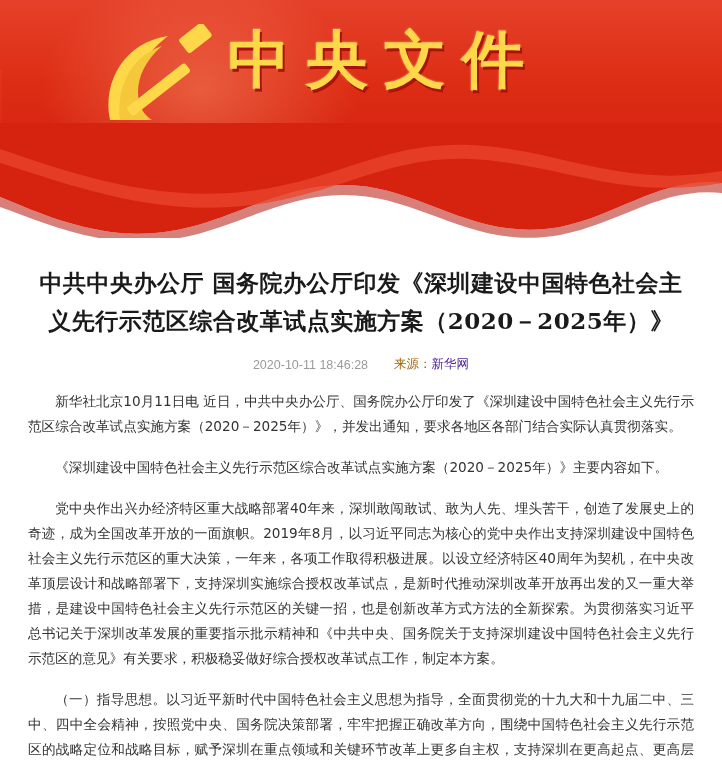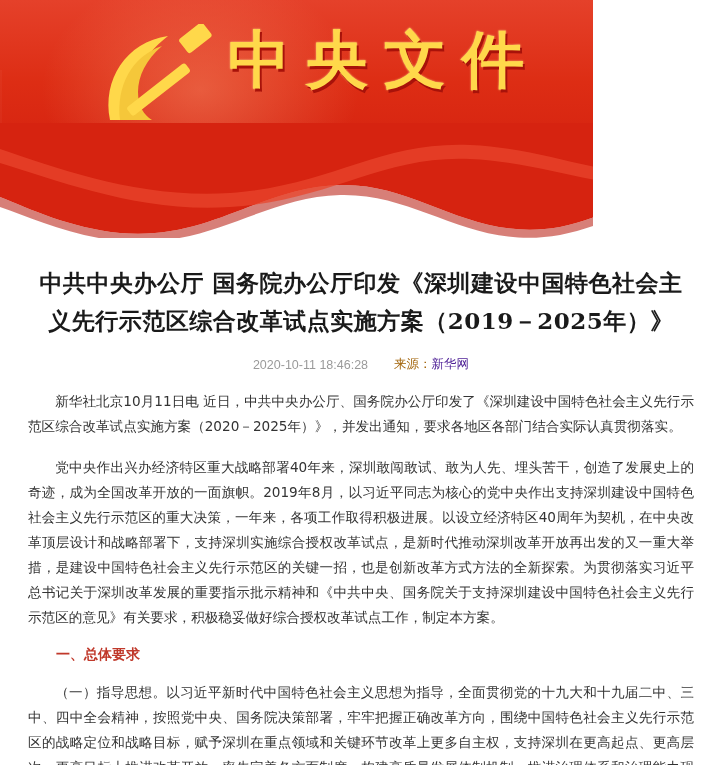--- a/index.html
+++ b/index.html
@@ -10,21 +10,21 @@
     width: 722px;
     height: 765px;
     overflow: hidden;
     background: #ffffff;
     font-family: "Liberation Sans", sans-serif;
   }
 
   
   .banner {
     position: relative;
-    width: 593px;
+    width: 722px;
     height: 238px;
     overflow: hidden;
     background: linear-gradient(180deg, #e33a22 0%, #d62410 42%, #c81b08 62%, #ffffff 62.5%, #ffffff 100%);
   }
   .banner-sky {
     position: absolute;
     left: 0; top: 0;
     width: 722px; height: 150px;
     background: linear-gradient(180deg, #e5412a 0%, #dd2d14 55%, #d62310 100%);
   }
@@ -154,29 +154,29 @@
     <svg width="722" height="115" viewBox="0 0 722 115" preserveAspectRatio="none">
       <path d="M0,0 L722,0 L722,60 C660,54 620,92 560,104 C470,120 420,60 340,62 C260,64 210,118 120,110 C70,105 30,86 0,74 Z" fill="#d62310"></path>
       <path d="M0,74 C30,86 70,105 120,110 C210,118 260,64 340,62 C420,60 470,120 560,104 C620,92 660,54 722,60 L722,70 C660,64 622,100 560,112 C470,128 420,70 340,72 C262,74 212,126 120,118 C70,113 30,94 0,84 Z" fill="#b7160a" opacity=".55"></path>
       <path d="M0,26 C60,46 140,76 230,70 C330,63 380,18 470,22 C560,26 620,66 722,48 L722,60 C620,78 560,40 470,36 C382,32 330,78 230,84 C140,90 60,58 0,40 Z" fill="#e8452c" opacity=".75"></path>
     </svg>
   </div>
 </div>
 
 <div class="article">
 
-  <h1 class="doc-title">中共中央办公厅 国务院办公厅印发《深圳建设中国特色社会主义先行示范区综合改革试点实施方案（2019－2025年）》</h1>
+  <h1 class="doc-title">中共中央办公厅 国务院办公厅印发《深圳建设中国特色社会主义先行示范区综合改革试点实施方案（2020－2025年）》</h1>
 
   <div class="meta">
     <span>2020-10-11 18:46:28</span>
     <span>
       <span class="source-label">来源：</span><span class="source-name">新华网</span>
     </span>
   </div>
 
   <div class="body-text">
     <p>新华社北京10月11日电 近日，中共中央办公厅、国务院办公厅印发了《深圳建设中国特色社会主义先行示范区综合改革试点实施方案（2020－2025年）》，并发出通知，要求各地区各部门结合实际认真贯彻落实。</p>
+    <p>《深圳建设中国特色社会主义先行示范区综合改革试点实施方案（2020－2025年）》主要内容如下。</p>
     <p>党中央作出兴办经济特区重大战略部署40年来，深圳敢闯敢试、敢为人先、埋头苦干，创造了发展史上的奇迹，成为全国改革开放的一面旗帜。2019年8月，以习近平同志为核心的党中央作出支持深圳建设中国特色社会主义先行示范区的重大决策，一年来，各项工作取得积极进展。以设立经济特区40周年为契机，在中央改革顶层设计和战略部署下，支持深圳实施综合授权改革试点，是新时代推动深圳改革开放再出发的又一重大举措，是建设中国特色社会主义先行示范区的关键一招，也是创新改革方式方法的全新探索。为贯彻落实习近平总书记关于深圳改革发展的重要指示批示精神和《中共中央、国务院关于支持深圳建设中国特色社会主义先行示范区的意见》有关要求，积极稳妥做好综合授权改革试点工作，制定本方案。</p>
-    <div class="section-head">一、总体要求</div>
     <p>（一）指导思想。以习近平新时代中国特色社会主义思想为指导，全面贯彻党的十九大和十九届二中、三中、四中全会精神，按照党中央、国务院决策部署，牢牢把握正确改革方向，围绕中国特色社会主义先行示范区的战略定位和战略目标，赋予深圳在重点领域和关键环节改革上更多自主权，支持深圳在更高起点、更高层次、更高目标上推进改革开放，率先完善各方面制度，构建高质量发展体制机制，推进治理体系和治理能力现代化，加快形成全面深化改革、全面扩大开放</p>
   </div>
 
 </div>
 
 </body></html>

